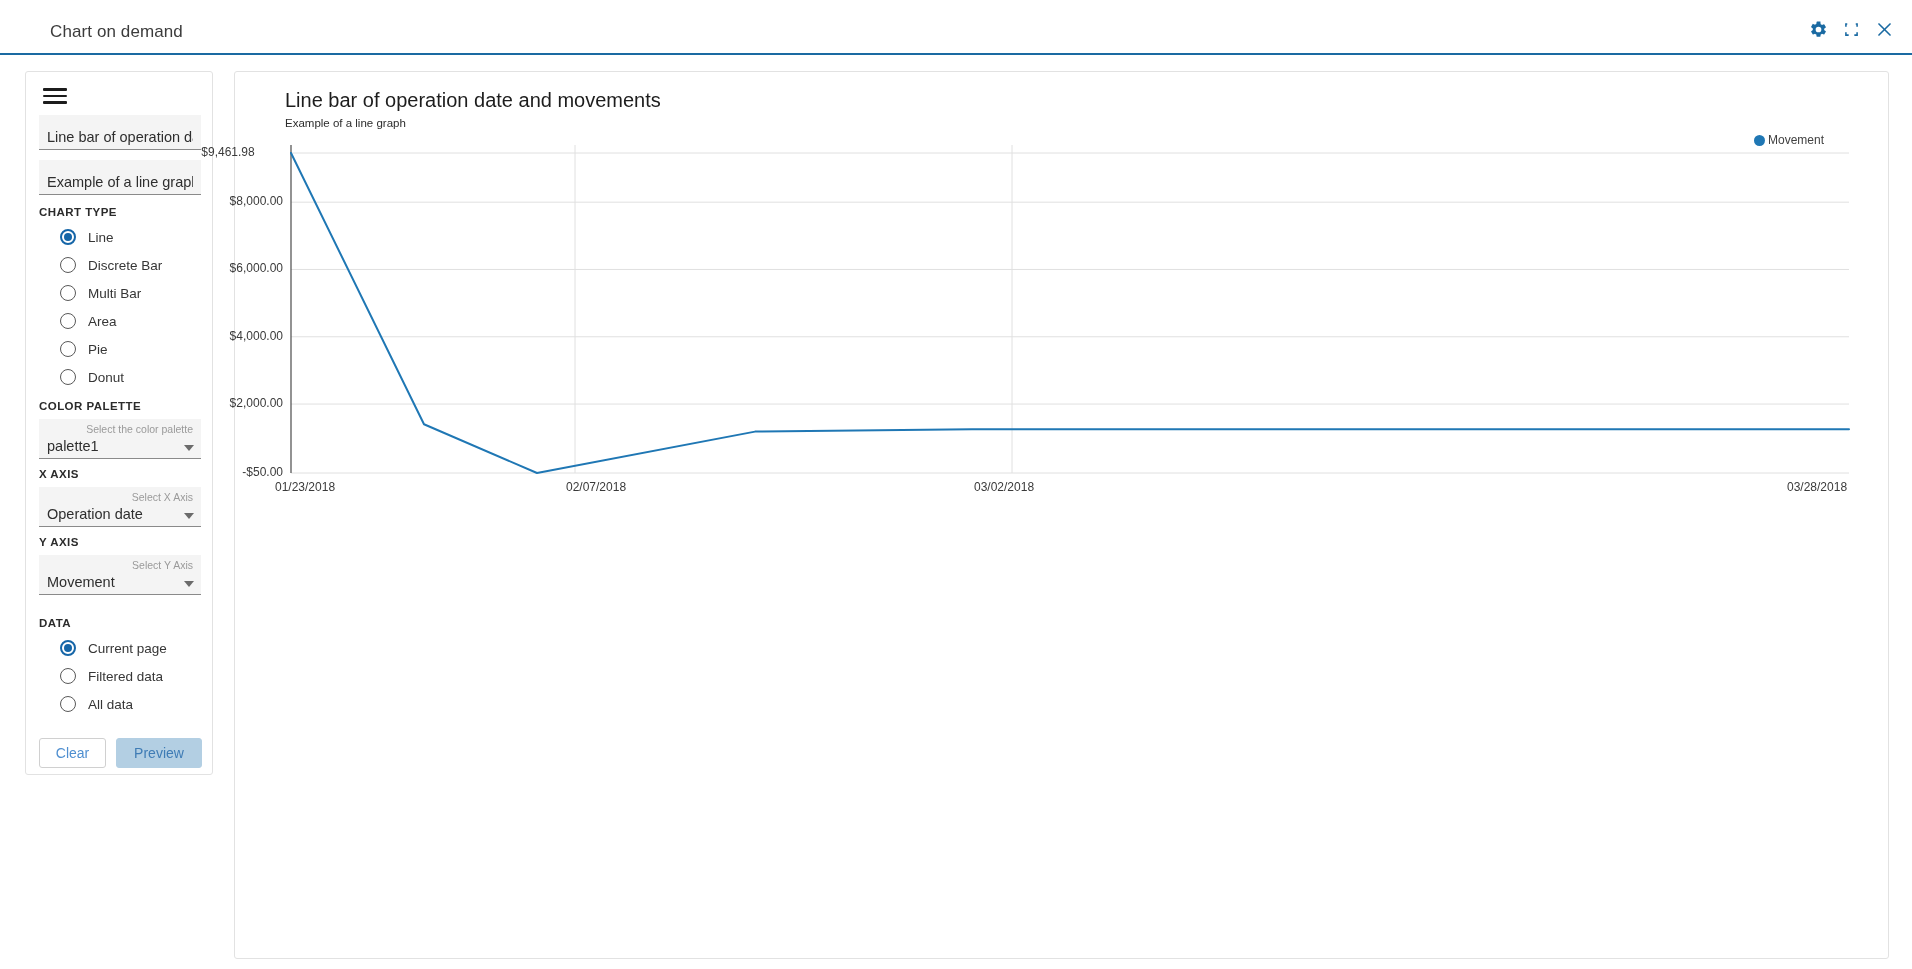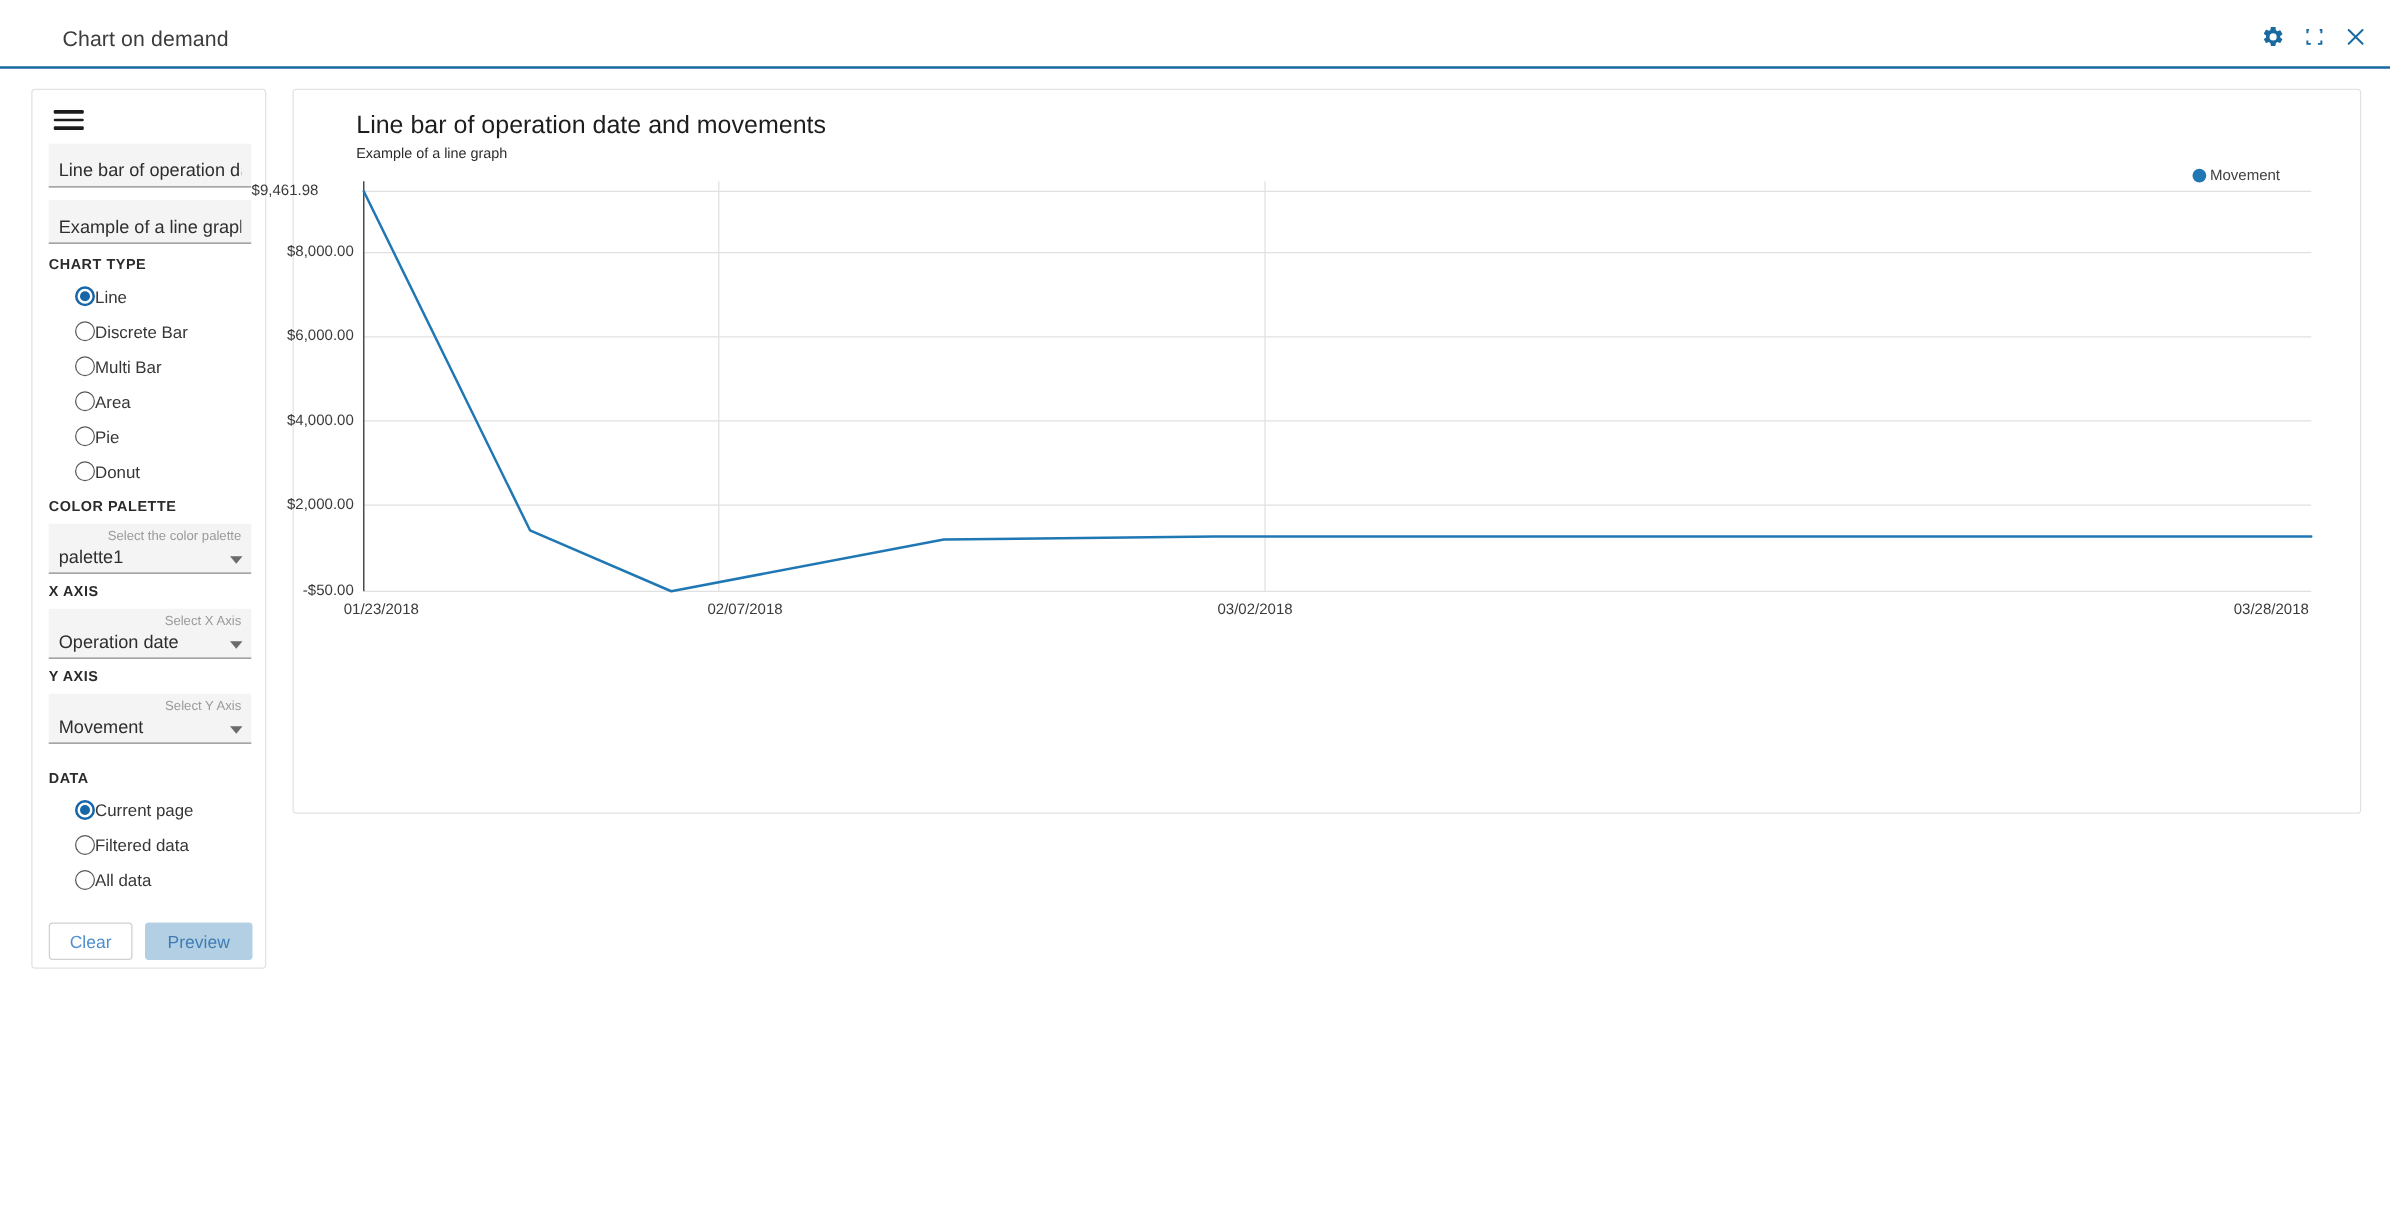--- a/index.html
+++ b/index.html
@@ -147,20 +147,21 @@
   #label-xaxis     { top: 396px; }
   #label-yaxis     { top: 464px; }
   #label-data      { top: 545px; }
 
   .radio-row {
     position: absolute;
     left: 34px;
     height: 22px;
     display: flex;
     align-items: center;
+    gap: 12px;
     cursor: pointer;
     white-space: nowrap;
   }
   .radio {
     width: 16px;
     height: 16px;
     border-radius: 50%;
     border: 1.8px solid #595959;
     box-sizing: border-box;
     position: relative;
@@ -212,21 +213,21 @@
     border: 1px solid #b3cfe3;
     color: #3f7cb5;
   }
 
   
   .chart-card {
     position: absolute;
     left: 234px;
     top: 71px;
     width: 1655px;
-    height: 580px;
+    height: 888px;
     box-sizing: border-box;
     background: #ffffff;
     border: 1px solid #e2e2e2;
     border-radius: 3px;
   }
   .chart-title {
     position: absolute;
     left: 50px;
     top: 17px;
     font-size: 20px;

